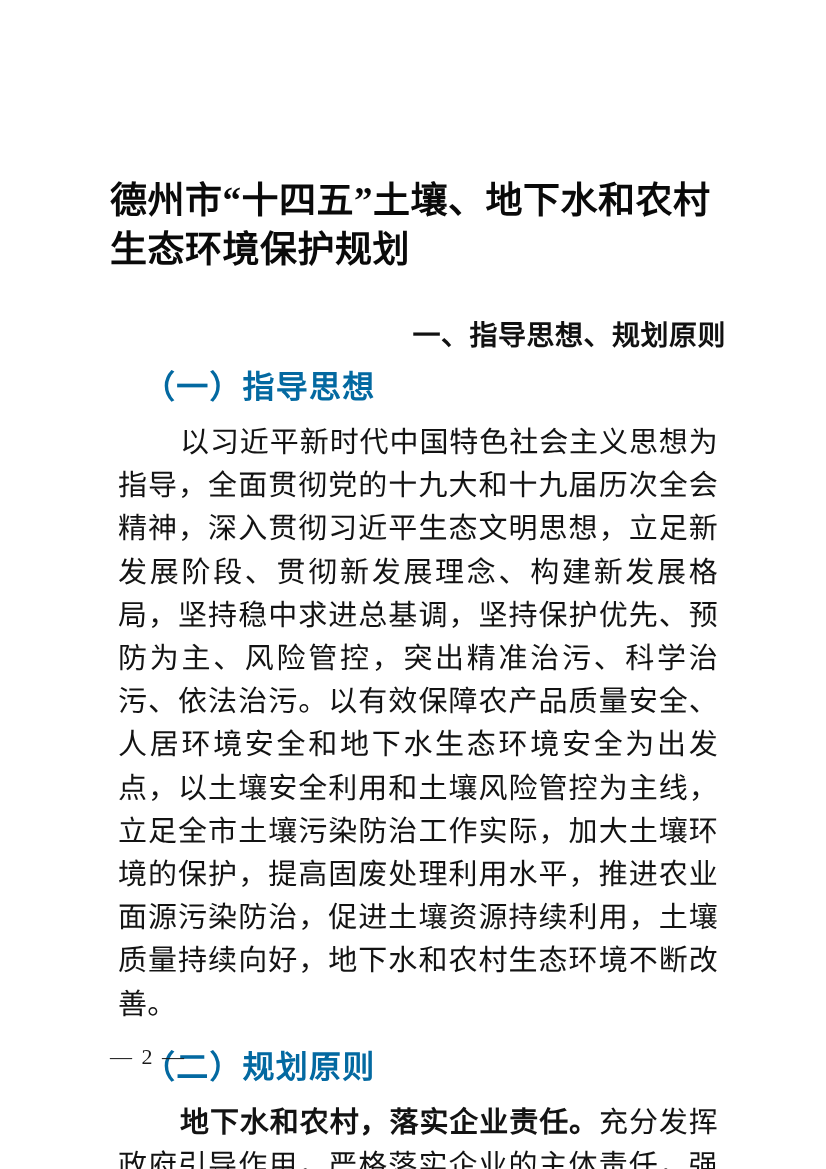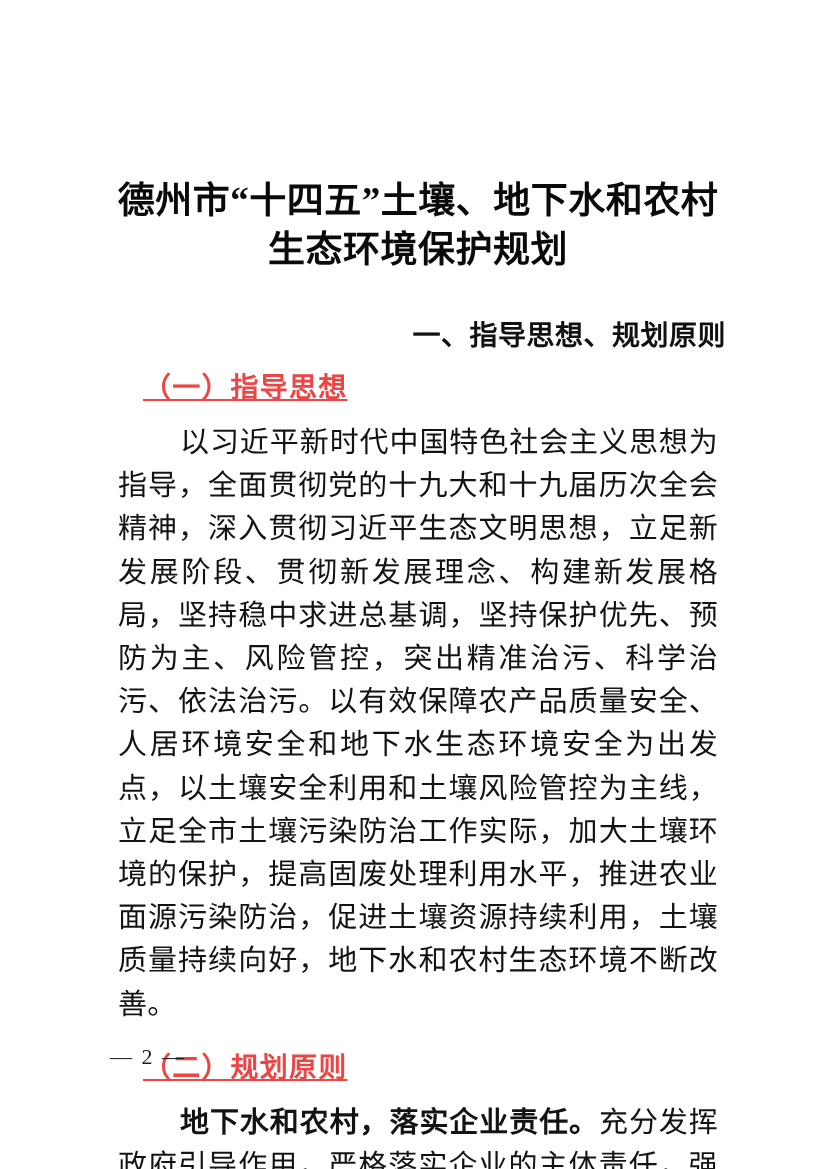--- a/index.html
+++ b/index.html
@@ -27,21 +27,21 @@
     position: absolute;
     left: 110px;
     top: 0;
     width: 616px;
   }
 
   
   .doc-title {
     margin: 0;
     padding-top: 176px;
-    text-align: center;
+    text-align: left;
     font-family: "Liberation Serif", "DejaVu Serif", serif;
     font-weight: bold;
     font-size: 37px;
     line-height: 49px;
     letter-spacing: 0.5px;
     color: #0a0a0a;
     white-space: pre-line;
   }
 
   
@@ -58,25 +58,24 @@
     text-align: right;
   }
 
   
   .h2-cn {
     margin: 0;
     padding-top: 9px;
     padding-left: 33px;
     font-family: "Liberation Serif", "DejaVu Serif", serif;
     font-weight: bold;
-    font-size: 28px;
+    font-size: 32px;
     line-height: 43px;
     letter-spacing: 1.2px;
-    color: #ef4444;
-    text-decoration: underline;
+    color: #0369a1;
   }
   .h2-cn.tight { padding-top: 12px; }
 
   
   .body-cn {
     margin: 8px;
     padding-top: 4px;
     text-indent: 62px;
     text-align: justify;
     text-align-last: left;

